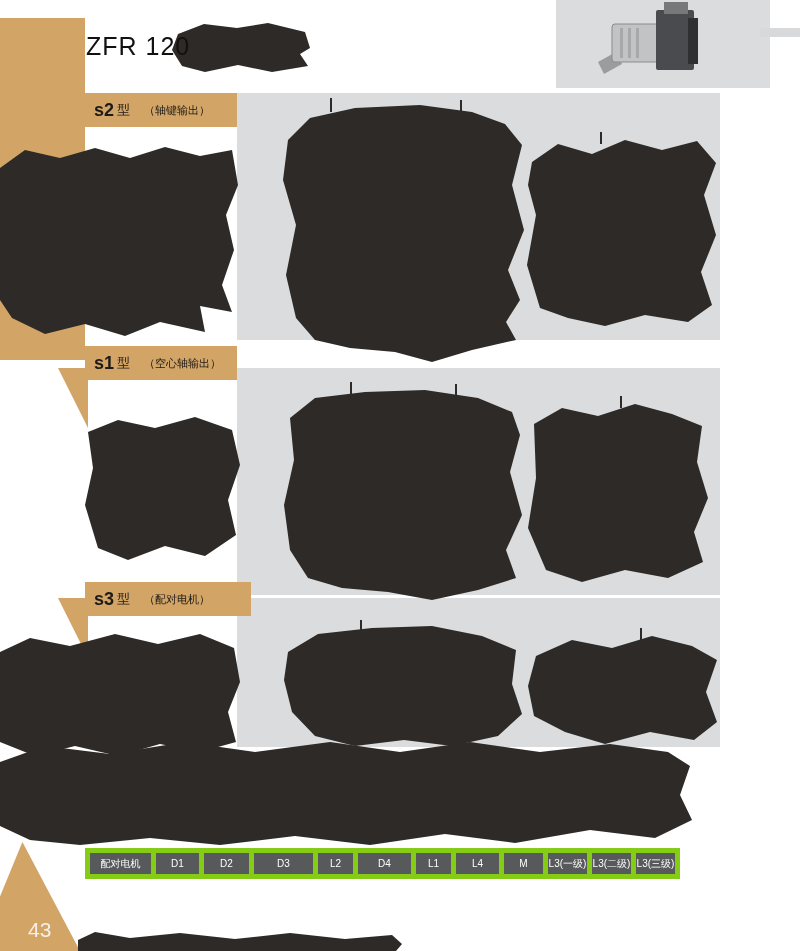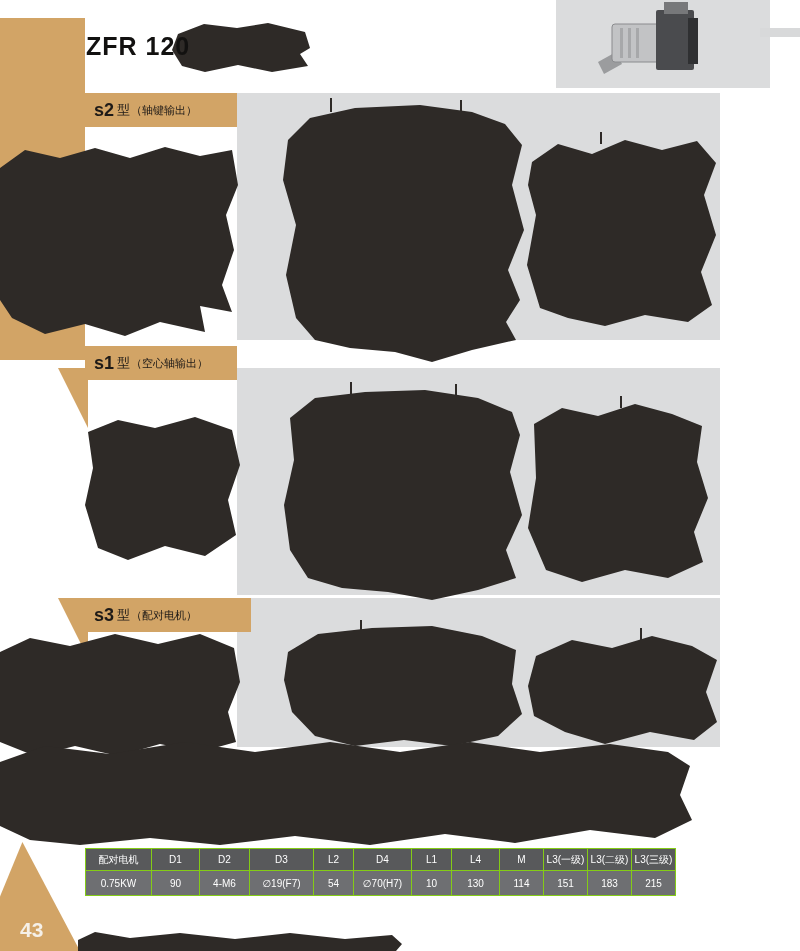--- a/index.html
+++ b/index.html
@@ -13,47 +13,47 @@
   }
   html,body{margin:0;padding:0}
   body{
     width:800px;height:951px;position:relative;background:#fff;overflow:hidden;
     font-family:"Liberation Sans", sans-serif;
   }
   .band{position:absolute;left:0;top:18px;width:85px;height:342px;background:var(--accent);z-index:1}
   .panel{position:absolute;background:var(--panel-gray);z-index:1}
   .gray-line{position:absolute;left:760px;top:28px;width:40px;height:9px;background:#D8D9DA;z-index:1}
   .title{
-    position:absolute;left:86px;top:32px;font-size:25px;font-weight:bold;color:#121110;
+    position:absolute;left:86px;top:32px;font-size:25px;font-weight:normal;color:#121110;
     letter-spacing:1px;z-index:5;font-family:"Liberation Sans", sans-serif;
   }
   .sec-header{
     position:absolute;left:85px;width:152px;height:34px;background:var(--accent);
     display:flex;align-items:center;padding-left:9px;box-sizing:border-box;color:#1E1A17;z-index:2;
     white-space:nowrap;
     text-align:right;
   }
   .sec-bold{font-weight:bold;font-size:18px}
   .sec-xing{font-size:13px;margin-left:3px}
-  .sec-paren{font-size:11px;margin-left:1px}
+  .sec-paren{font-size:11px;margin-left:14px}
   .wedge{position:absolute;background:var(--accent);z-index:1}
   .wedge-s1{left:58px;top:368px;width:30px;height:60px;clip-path:polygon(0 0,100% 0,100% 100%)}
   .wedge-s3{left:58px;top:598px;width:30px;height:60px;clip-path:polygon(0 0,100% 0,100% 100%)}
   .wedge-page{left:0;top:842px;width:80px;height:109px;clip-path:polygon(28% 0,100% 100%,0 100%,0 50%)}
   .pagenum{
-    position:absolute;left:20px;top:918px;z-index:6;color:#F5F0E8;font-weight:bold;font-size:21px;
+    position:absolute;left:28px;top:918px;z-index:6;color:#F5F0E8;font-weight:normal;font-size:21px;
   }
   .overlay{position:absolute;left:0;top:0;z-index:3;pointer-events:none}
   .ink{fill:var(--drawing-ink)}
   .spec-table{
     position:absolute;left:85px;top:848px;z-index:5;border-collapse:collapse;table-layout:fixed;
     width:590px;font-family:"Liberation Sans", sans-serif;
   }
   .spec-table th,.spec-table td{
-    border:1px solid #84cc16;color:var(--table-text);text-align:center;
+    border:5px solid #84cc16;color:var(--table-text);text-align:center;
     font-size:10px;padding:0;font-weight:normal;overflow:hidden;white-space:nowrap;
   }
   .spec-table thead th{background:var(--table-header-bg);height:21px}
   .spec-table tbody tr:nth-child(1) td{background:var(--table-row1-bg);height:24px}
   .spec-table tbody tr:nth-child(2) td{background:var(--table-row2-bg);height:24px}
 </style>
 </head>
 <body>
 
 <div class="band"></div>
@@ -73,21 +73,21 @@
 <div class="sec-header" style="top:93px">
   <span class="sec-bold">s2</span>
   <span class="sec-xing">型</span>
   <span class="sec-paren">（轴键输出）</span>
 </div>
 <div class="sec-header" style="top:346px">
   <span class="sec-bold">s1</span>
   <span class="sec-xing">型</span>
   <span class="sec-paren">（空心轴输出）</span>
 </div>
-<div class="sec-header" style="top:598px;width:166px">
+<div class="sec-header" style="top:582px;width:166px">
   <span class="sec-bold">s3</span>
   <span class="sec-xing">型</span>
   <span class="sec-paren">（配对电机）</span>
 </div>
 
 <svg class="overlay" width="800" height="951" viewBox="0 0 800 951">
 
   <g>
     <path class="ink" d="M178,34 L204,24 L237,28 L268,23 L305,32 L310,48 L300,54 L308,66 L272,72 L238,65 L205,72 L182,66 L172,50 Z"></path>
   </g>
@@ -160,30 +160,16 @@
         <th>D4</th>
         <th>L1</th>
         <th>L4</th>
         <th>M</th>
         <th>L3(一级)</th>
         <th>L3(二级)</th>
         <th>L3(三级)</th>
       </tr>
   </thead>
   <tbody>
-      <tr>
-        <td>0.75KW</td>
-        <td>90</td>
-        <td>4-M6</td>
-        <td>∅19(F7)</td>
-        <td>54</td>
-        <td>∅70(H7)</td>
-        <td>10</td>
-        <td>130</td>
-        <td>114</td>
-        <td>151</td>
-        <td>183</td>
-        <td>215</td>
-      </tr>
     </tbody>
 </table>
 
 <div class="pagenum">43</div>
 
 </body></html>

